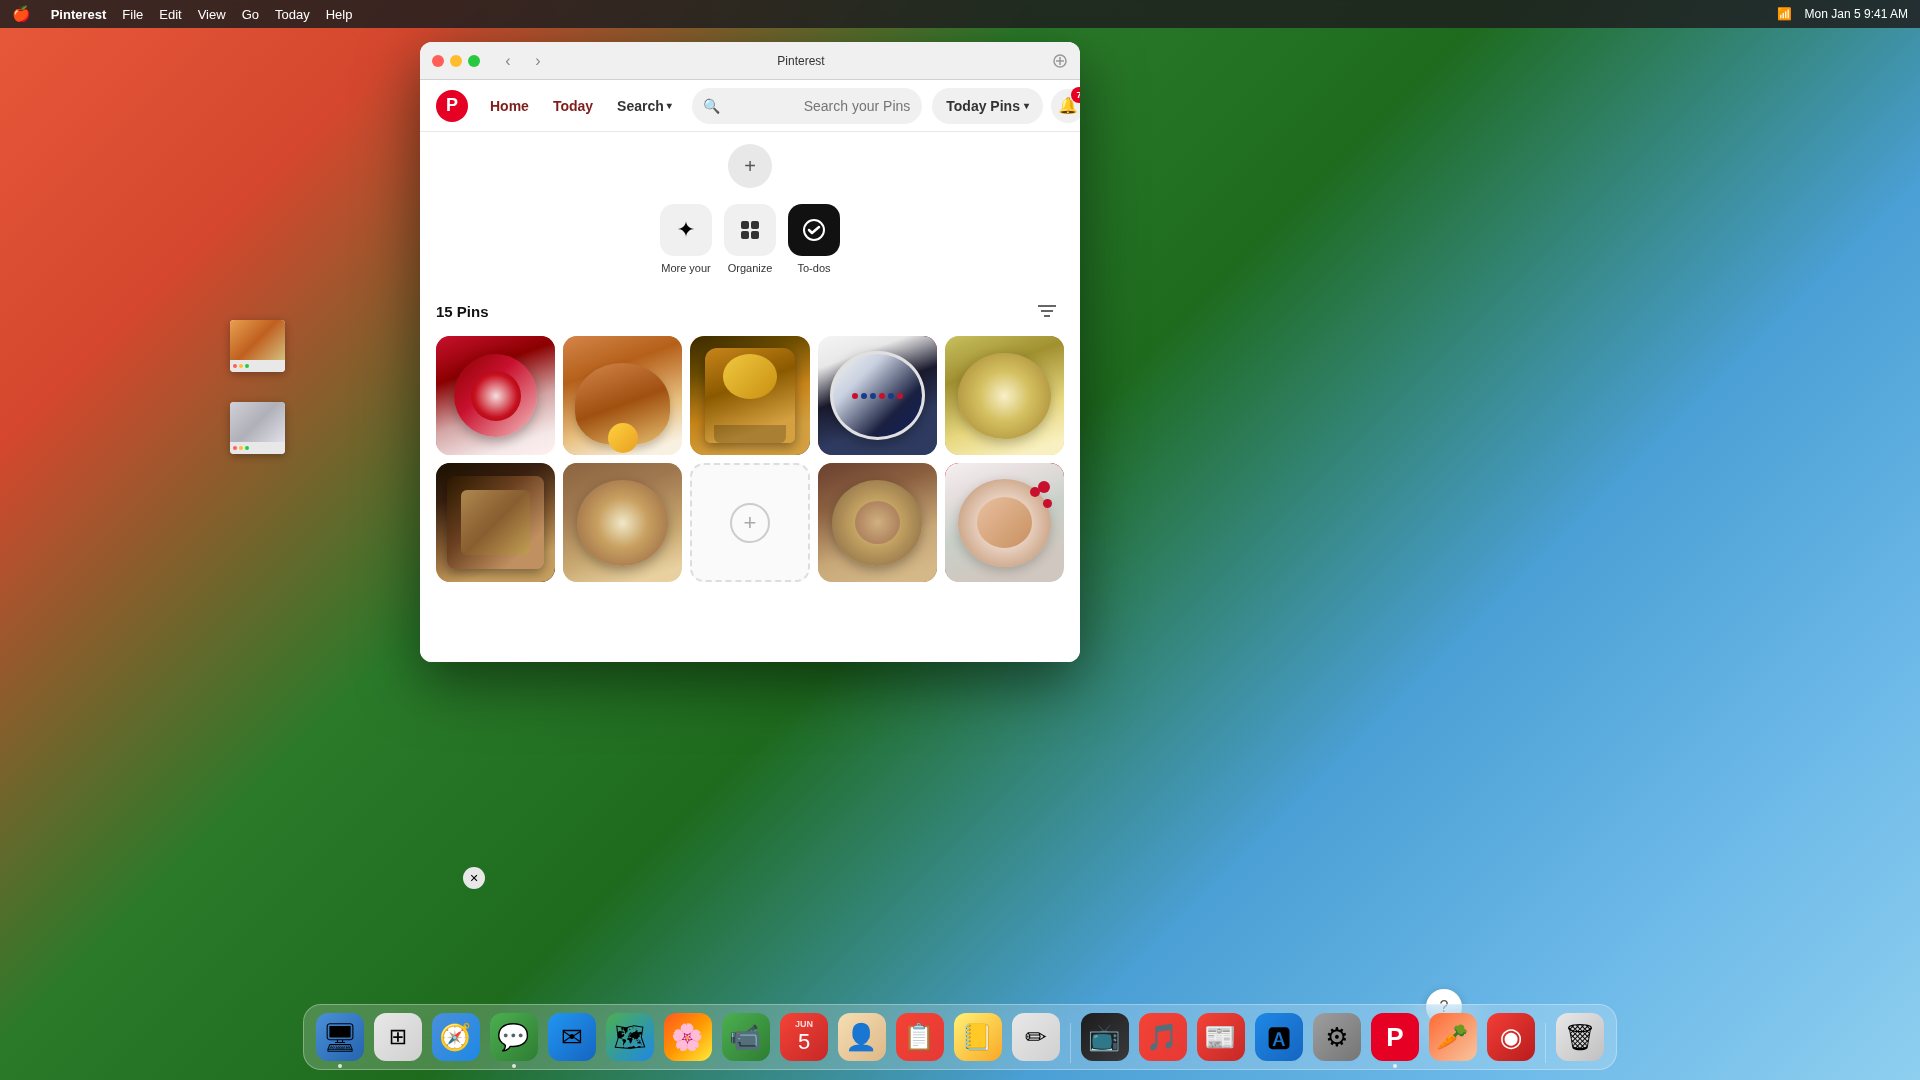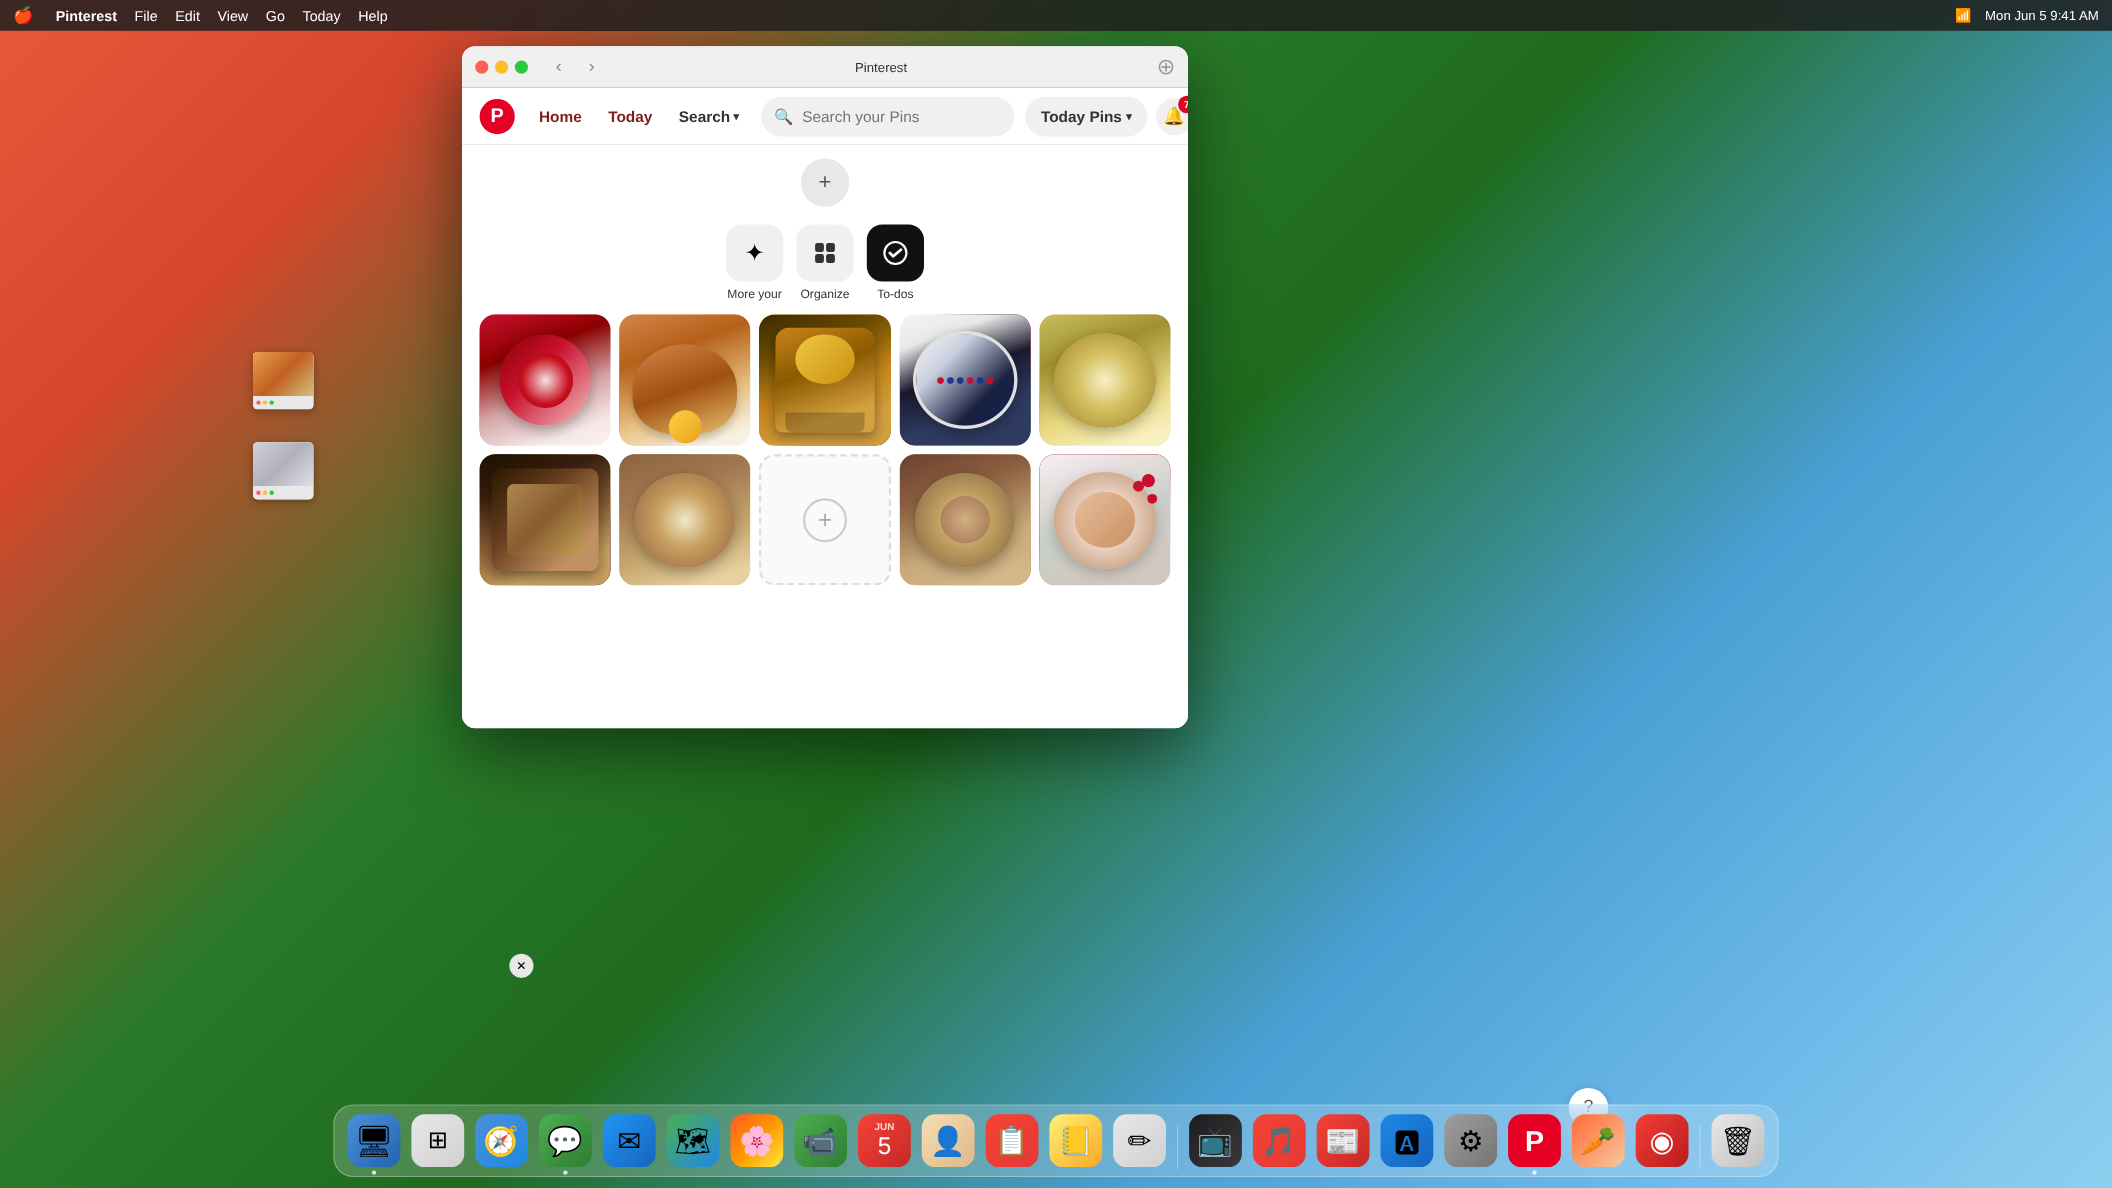--- a/index.html
+++ b/index.html
@@ -220,20 +220,21 @@
       margin: 0 6px;
     }
     .search-icon { color: #888; font-size: 14px; }
     .search-input {
       background: none;
       border: none;
       outline: none;
       font-size: 14px;
       color: #888;
       flex: 1;
+      text-align: right;
     }
     .your-pins-btn {
       height: 36px;
       padding: 0 14px;
       background: #f0f0f0;
       border-radius: 20px;
       display: flex;
       align-items: center;
       gap: 4px;
       font-size: 14px;
@@ -506,21 +507,21 @@
     <span style="font-weight:600">Pinterest</span>
     <span>File</span>
     <span>Edit</span>
     <span>View</span>
     <span>Go</span>
     <span>Today</span>
     <span>Help</span>
   </div>
   <div class="menu-bar-right">
     <span>📶</span>
-    <span>Mon Jun 5  9:41 AM</span>
+    <span>Mon Jan 5  9:41 AM</span>
   </div>
 </div>
 
 <div class="mission-control-thumb">
   <div class="mc-x-icon">✕</div>
   <div class="mc-thumb">
     <div class="mc-thumb-content" style="background: linear-gradient(135deg, #e8a050 0%, #c06020 50%, #d4c080 100%);"></div>
     <div class="mc-thumb-bar">
       <div class="mc-dot" style="background:#ff5f57"></div>
       <div class="mc-dot" style="background:#ffbd2e"></div>
@@ -619,20 +620,30 @@
         <div class="action-icon active">
           <svg width="24" height="24" viewBox="0 0 24 24">
             <circle cx="12" cy="12" r="10" fill="none" stroke="white" stroke-width="2"></circle>
             <polyline points="7,12 10,15 17,9" stroke="white" stroke-width="2.5" fill="none" stroke-linecap="round" stroke-linejoin="round"></polyline>
           </svg>
         </div>
         <span class="action-label">To-dos</span>
       </div>
     </div>
 
+    <div class="pins-header">
+      <span class="pins-count">15 Pins</span>
+      <div class="filter-btn">
+        <svg width="18" height="14" viewBox="0 0 18 14">
+          <line x1="0" y1="2" x2="18" y2="2" stroke="#333" stroke-width="1.5"></line>
+          <line x1="3" y1="7" x2="15" y2="7" stroke="#333" stroke-width="1.5"></line>
+          <line x1="6" y1="12" x2="12" y2="12" stroke="#333" stroke-width="1.5"></line>
+        </svg>
+      </div>
+    </div>
 
     <div class="pins-grid">
 
       <div class="pin-card food-1">
         <div style="width:100%;height:100%;background:linear-gradient(160deg,#c8102e 0%,#8b0000 30%,#d4a5a5 60%,#f5e8e8 85%,#fff0ee 100%);border-radius:14px;display:flex;align-items:center;justify-content:center;">
           <div style="width:70%;height:70%;border-radius:50%;background:linear-gradient(135deg,#8b0000 0%,#c8102e 40%,#f5c0c0 100%);box-shadow:0 4px 12px rgba(0,0,0,0.3);display:flex;align-items:center;justify-content:center;">
             <div style="width:60%;height:60%;border-radius:50%;background:radial-gradient(circle,#f5e0e0 0%,#c81020 60%,#8b0000 100%);"></div>
           </div>
         </div>
       </div>

